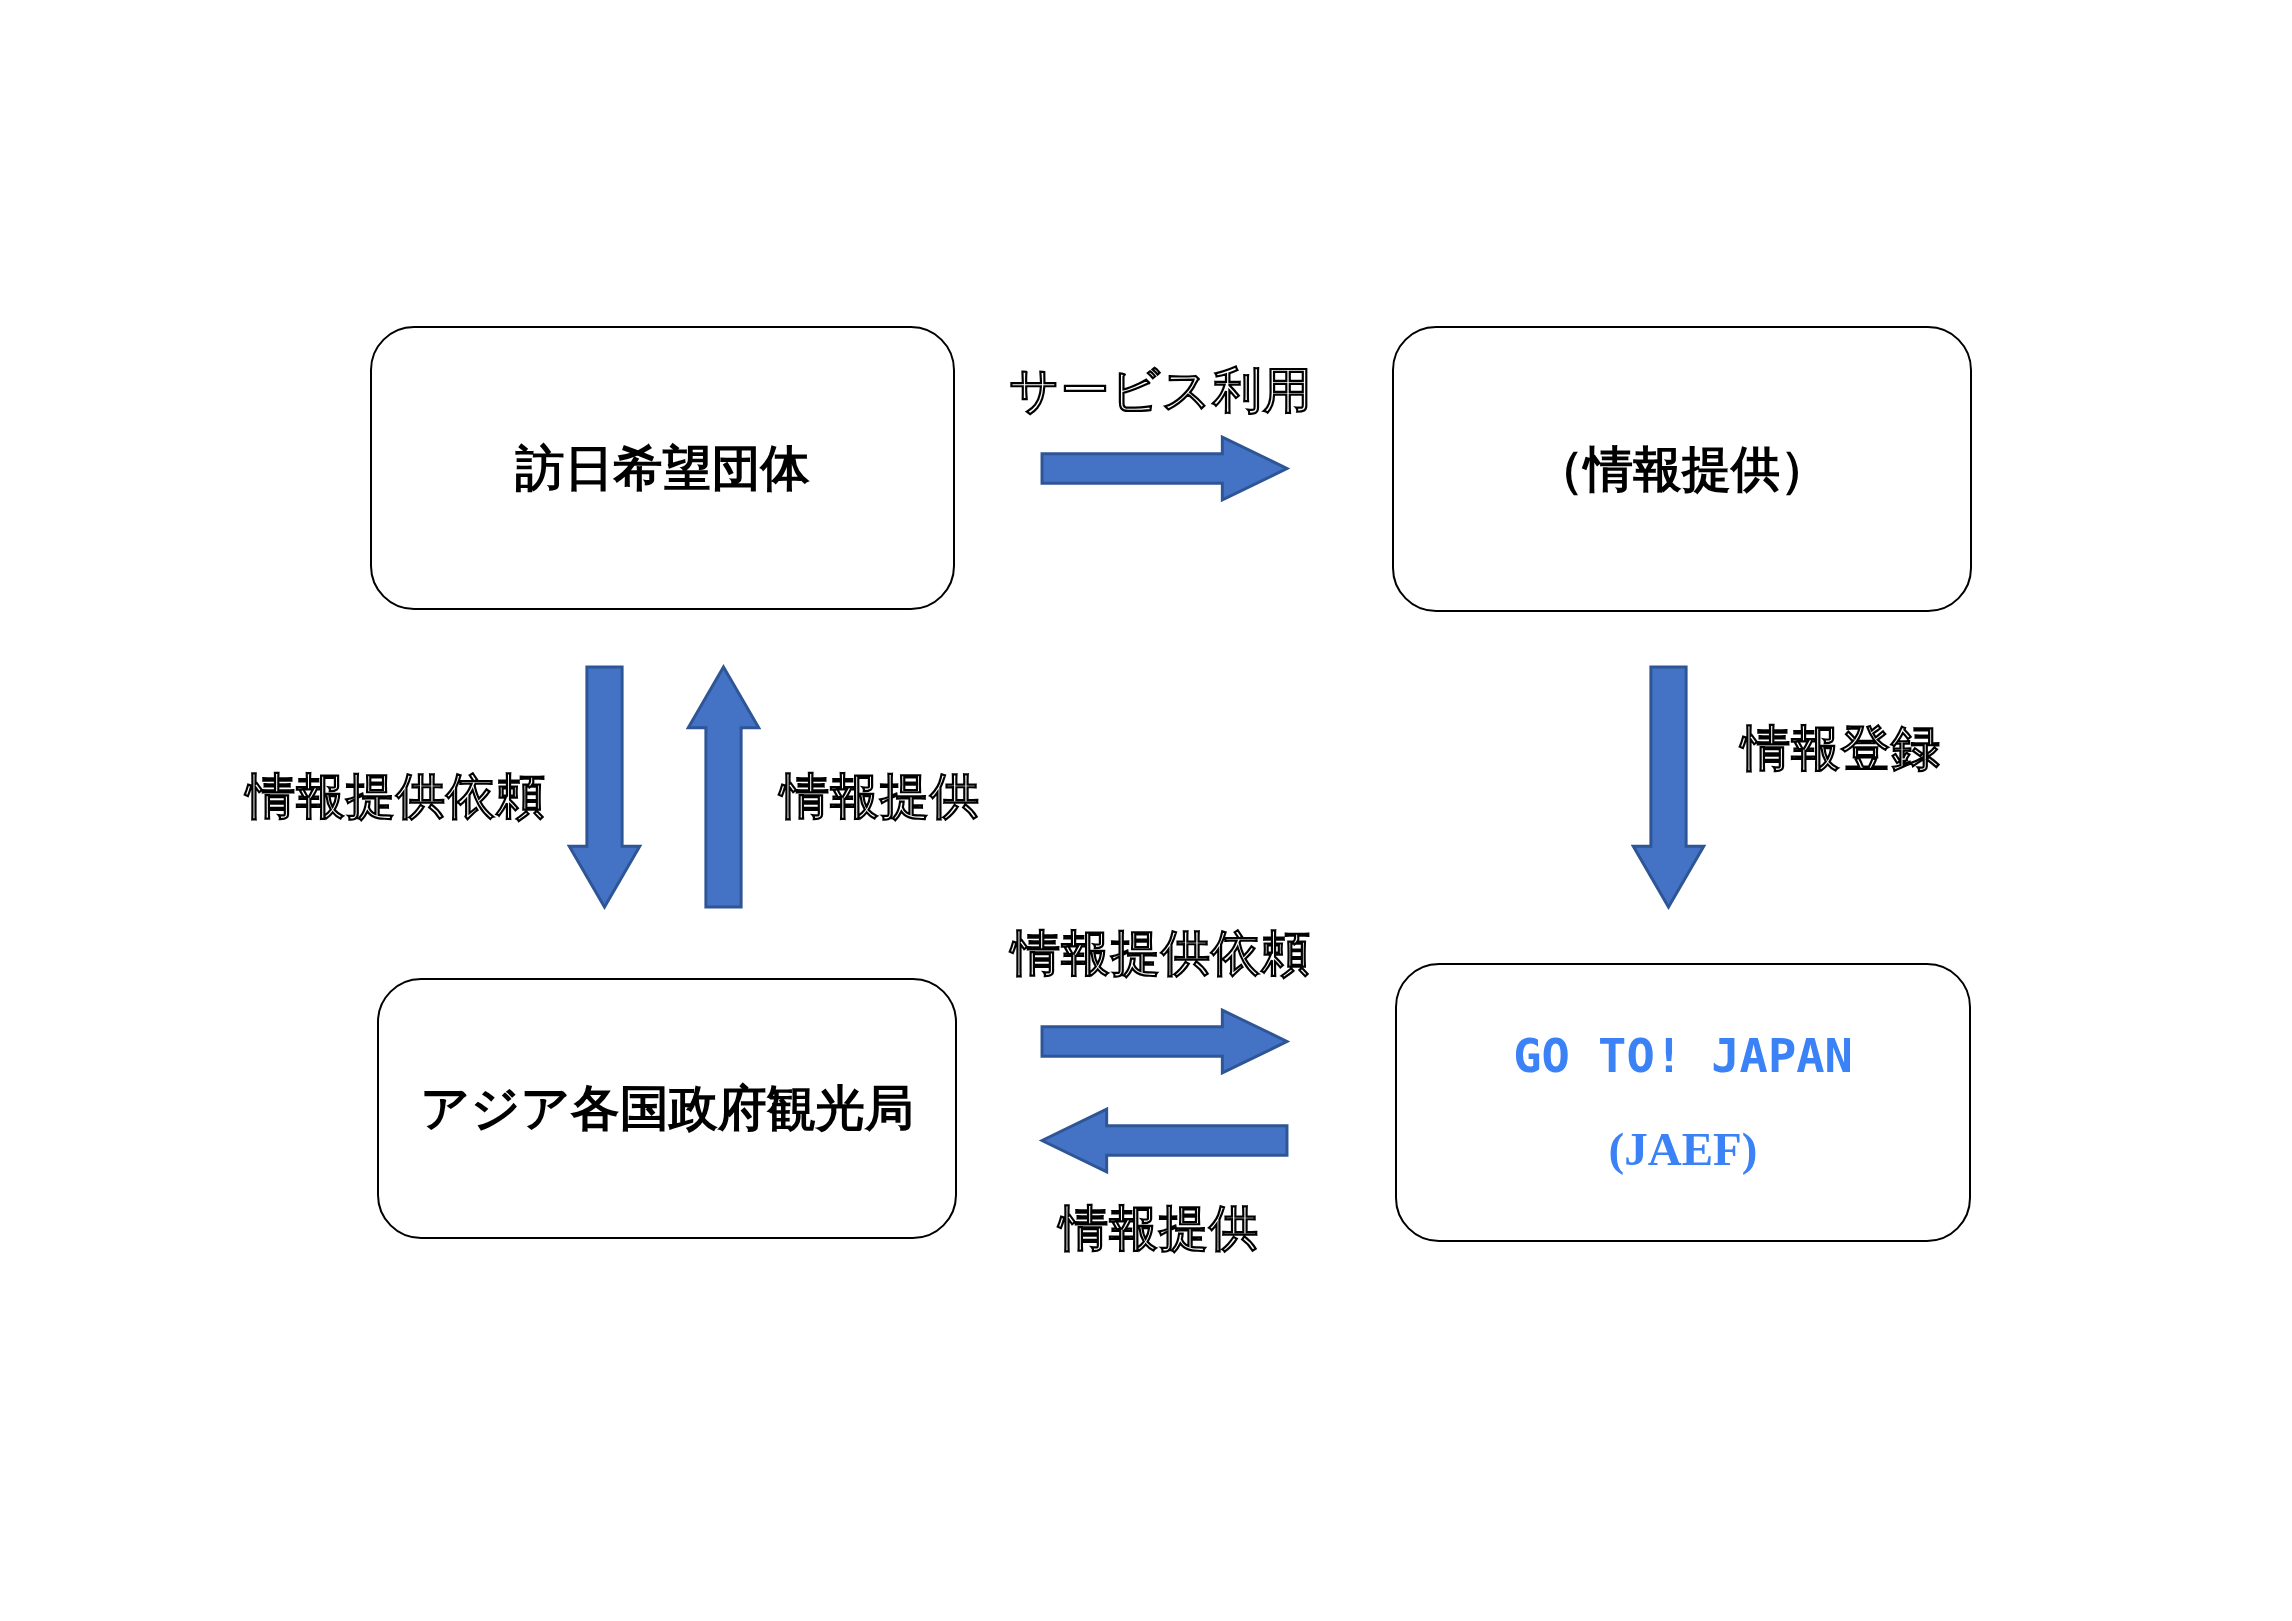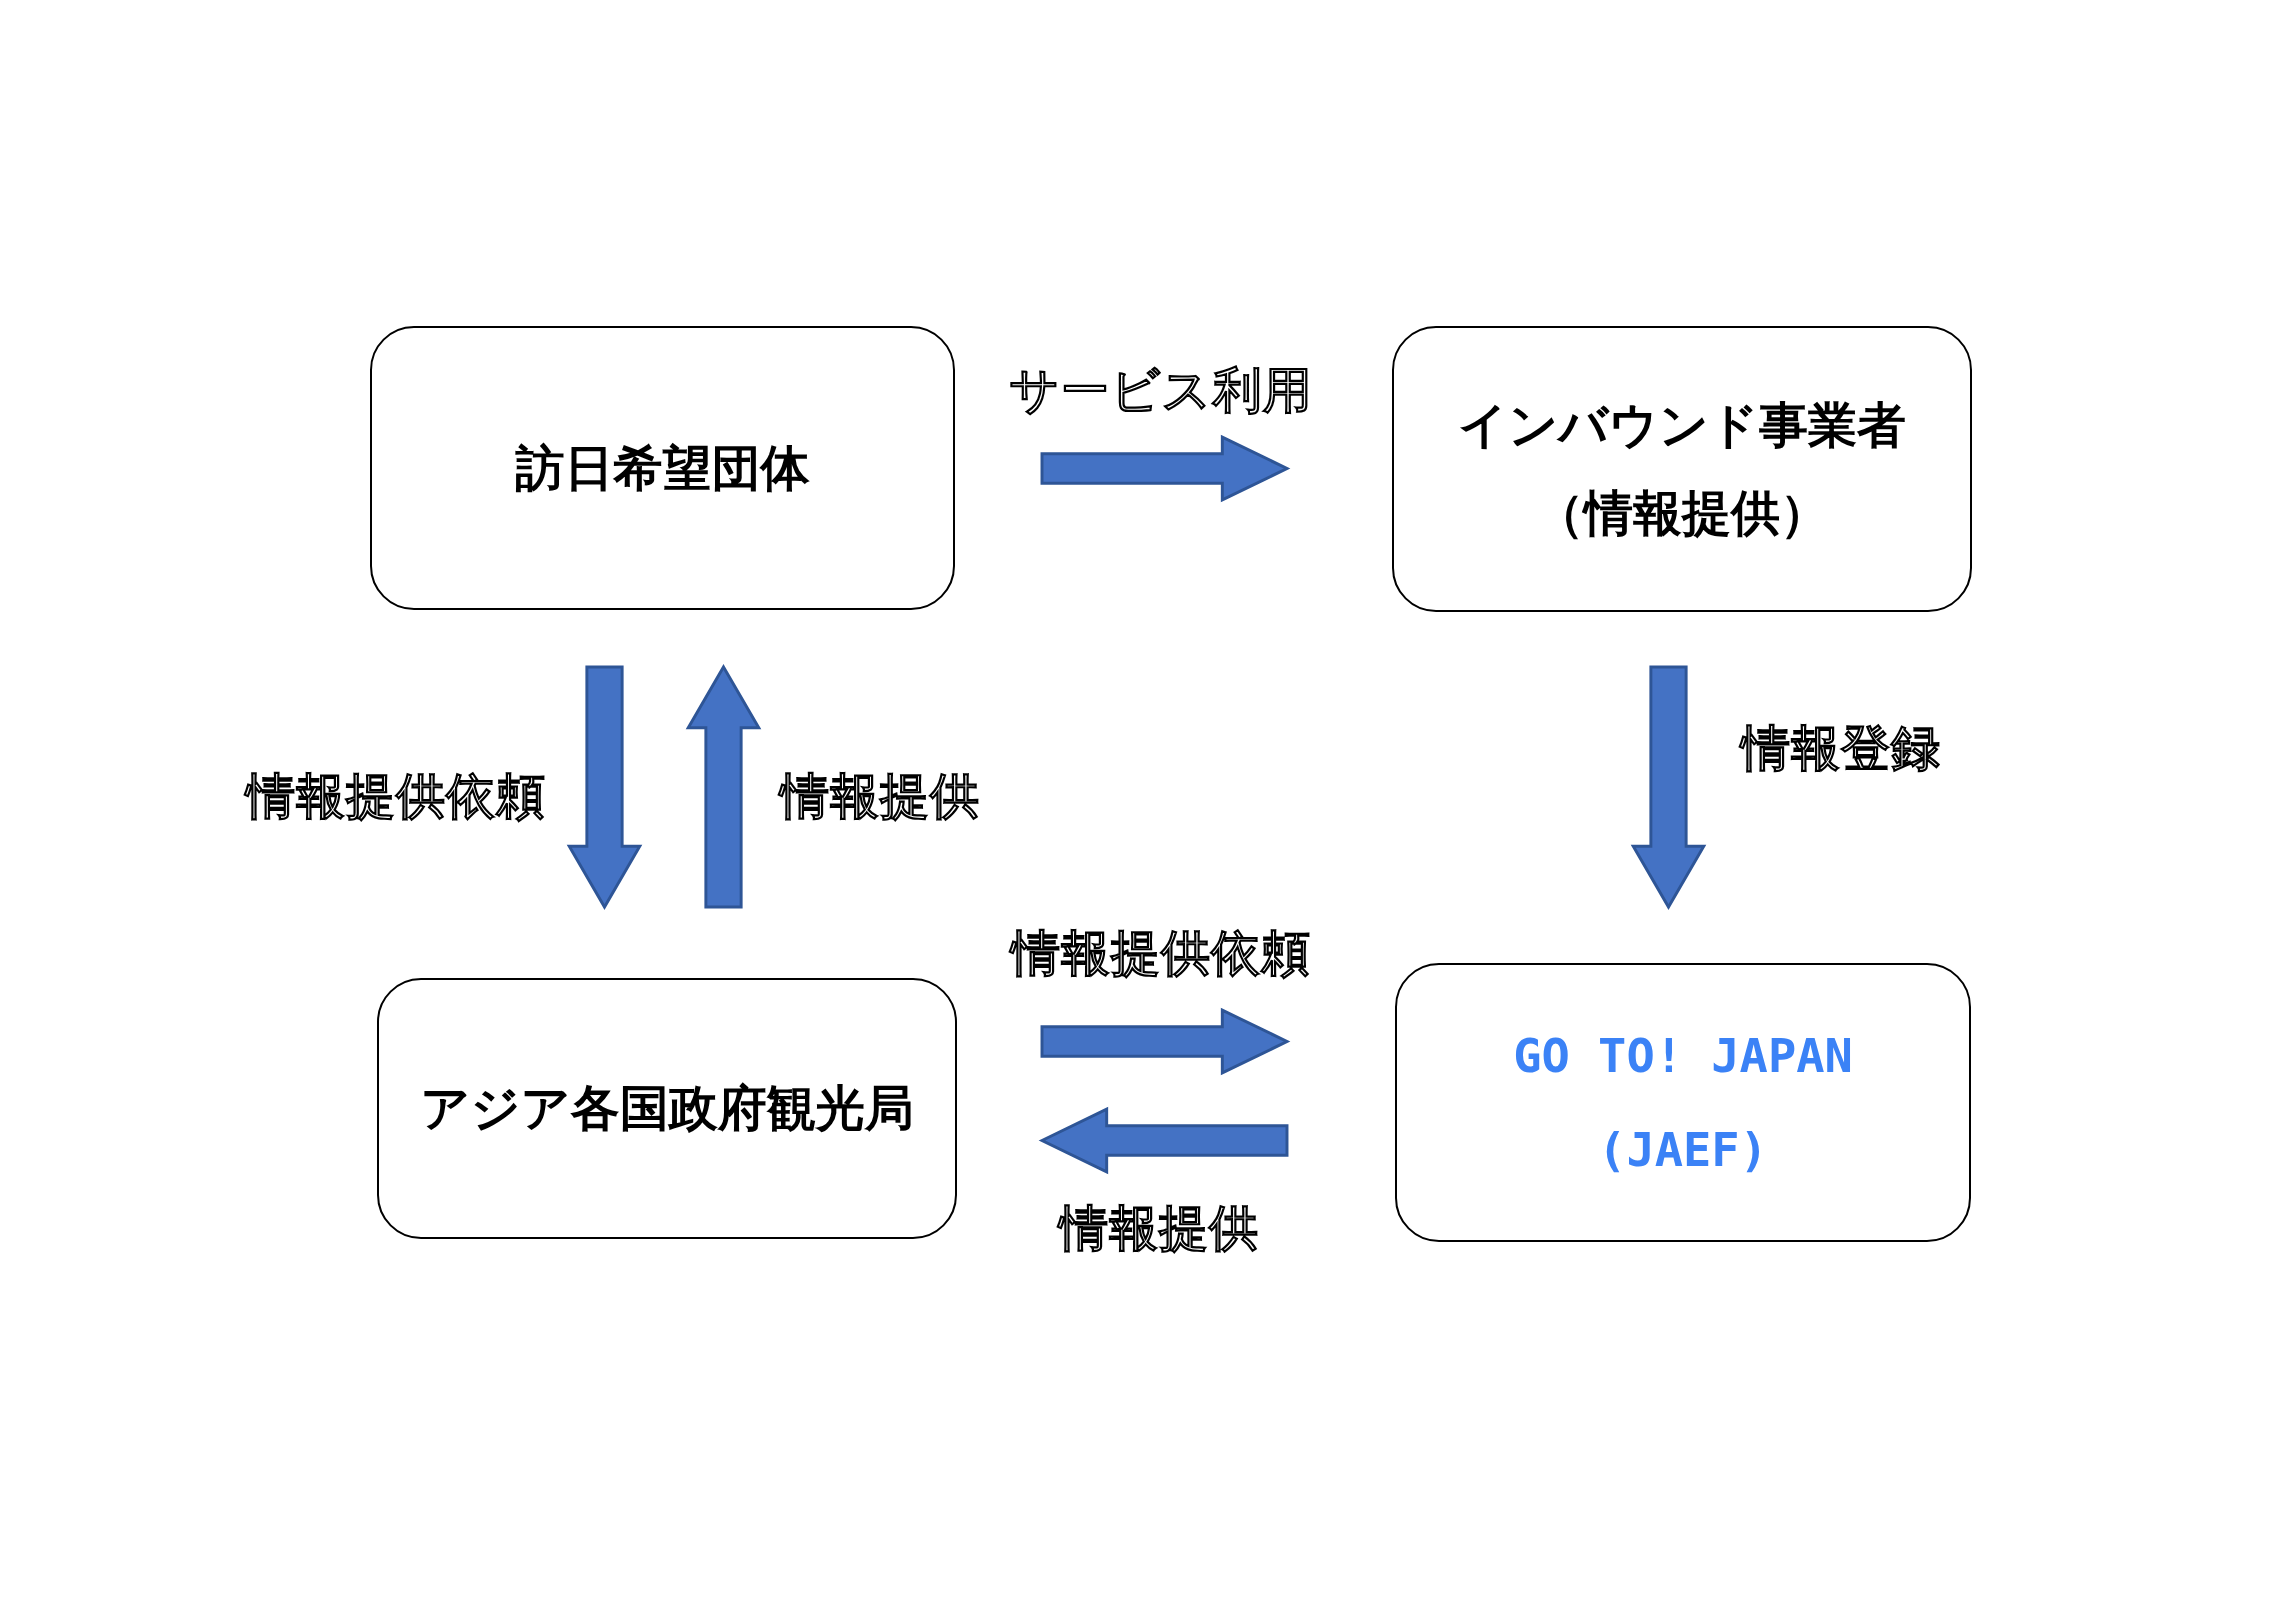--- a/index.html
+++ b/index.html
@@ -41,21 +41,21 @@
   .node-line + .node-line { margin-top: 39px; }
   .mono-label {
     font-family: "DejaVu Sans Mono", "Liberation Mono", monospace;
     font-weight: 700;
     font-size: 47px;
     line-height: 1.0;
     color: #3b82f6;
     white-space: nowrap;
     text-align: center;
   }
-  .mono-line + .mono-line { margin-top: 47px; }
+  .mono-line + .mono-line { margin-top: 47px; font-family: Liberation Serif, serif; }
   #node-tl { left: 370px; top: 326px;  width: 585px; height: 284px; }
   #node-tr { left: 1392px; top: 326px; width: 580px; height: 286px; }
   #node-bl { left: 377px; top: 978px;  width: 580px; height: 261px; }
   #node-br { left: 1395px; top: 963px; width: 576px; height: 279px; }
 
   
   .arrow-svg {
     position: absolute;
     overflow: visible;
     display: block;
@@ -91,21 +91,20 @@
 </head>
 <body>
 
 <div class="canvas">
 
   <div class="node" id="node-tl">
     <div class="node-label">訪日希望団体</div>
   </div>
 
   <div class="node" id="node-tr">
-    <div class="node-label node-line">インバウンド事業者</div>
     <div class="node-label node-line">（情報提供）</div>
   </div>
 
   <div class="node" id="node-bl">
     <div class="node-label">アジア各国政府観光局</div>
   </div>
 
   <div class="node" id="node-br">
     <div class="mono-label mono-line">GO TO! JAPAN</div>
     <div class="mono-label mono-line">(JAEF)</div>

